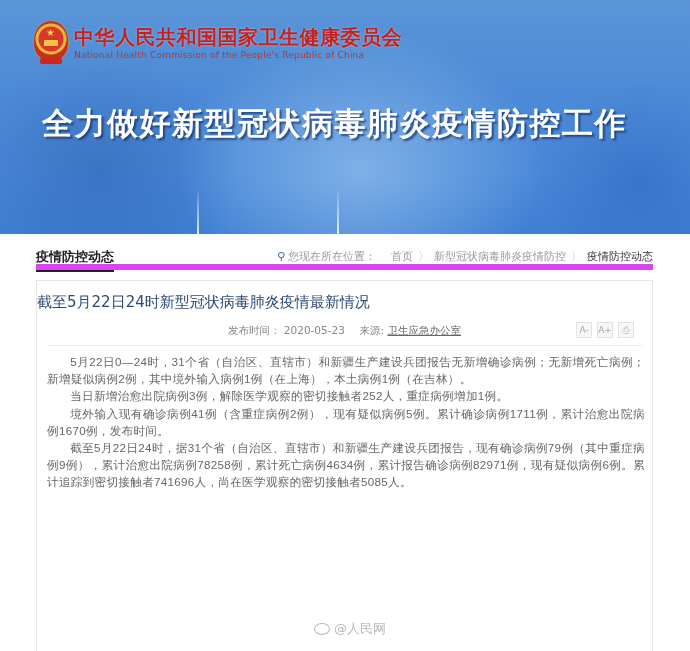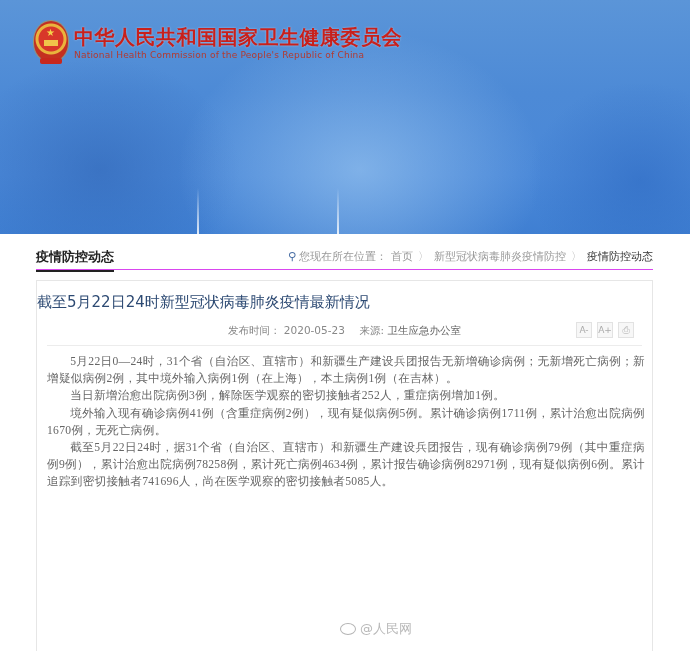--- a/index.html
+++ b/index.html
@@ -37,21 +37,21 @@
     .org-name-en {
       position: absolute; left: 74px; top: 50px;
       font-size: 9px; color: #b33a30; white-space: nowrap; letter-spacing: 0.2px; text-align: right;
     }
     .slogan {
       position: absolute; left: 42px; top: 103px;
       font-size: 31px; font-weight: bold; color: #ffffff; letter-spacing: 1.5px; white-space: nowrap;
       text-shadow: 2px 2px 2px rgba(20,50,110,0.75);
     }
 
-    .section-bar { position: absolute; left: 36px; top: 244px; width: 617px; height: 26px; border-bottom: 1px solid #d946ef; }
+    .section-bar { position: absolute; left: 36px; top: 244px; width: 617px; height: 26px; border-bottom: 6px solid #d946ef; }
     .section-title {
       position: absolute; left: 0; top: 4px; font-size: 13px; font-weight: bold; color: #222;
       padding-bottom: 4px; border-bottom: 2px solid #222; white-space: nowrap;
     }
     .breadcrumb { position: absolute; right: 0; top: 5px; font-size: 11px; color: #999; white-space: nowrap; display: flex; align-items: center; }
     .breadcrumb .pin { color: #4a6fa5; font-size: 11px; margin-right: 3px; }
     .breadcrumb .sep { margin: 0 5px; color: #bbb; }
     .breadcrumb .current { color: #333; }
     .breadcrumb .crumb { color: #999; }
 
@@ -60,38 +60,38 @@
       border: 1px solid #e6e6e6; border-bottom: none; background: #fff;
     }
     .article-title {
       position: absolute; left: 0; width: 100%; top: 12px; text-align: left;
       font-size: 15px; color: #2d4a73; white-space: nowrap;
     }
     .meta {
       position: absolute; left: 0; width: 100%; top: 43px; text-align: center;
       font-size: 10.5px; color: #888; white-space: nowrap;
     }
-    .meta .src-link { color: #666; }
+    .meta .src-link { color: #666; text-decoration: underline; }
     .meta .gap { display: inline-block; width: 8px; }
     .font-tools { position: absolute; right: 18px; top: 41px; display: flex; gap: 5px; }
     .font-tools .tool {
       width: 16px; height: 16px; border: 1px solid #e2e2e2; background: #f7f7f7;
       font-size: 9px; color: #aaa; text-align: center; line-height: 14px;
     }
     .meta-divider { position: absolute; left: 10px; right: 10px; top: 64px; height: 1px; background: #ececec; }
 
     .body-text {
       position: absolute; left: 10px; top: 72px; width: 598px;
-      font-family: Liberation Serif, serif;
+      font-family: Liberation Sans, sans-serif;
       font-size: 11.6px; line-height: 17.2px; color: #666; letter-spacing: 0.3px;
     }
     .body-text p { text-indent: 2em; text-align: justify; }
 
     .watermark {
-      position: absolute; left: 340px; top: 620px;
+      position: absolute; left: 314px; top: 620px;
       font-size: 13px; color: rgba(160,160,160,0.75); white-space: nowrap;
       display: flex; align-items: center; gap: 4px;
     }
     .watermark .weibo {
       display: inline-block; width: 16px; height: 12px; border: 1.5px solid rgba(160,160,160,0.8);
       border-radius: 50%;
     }
   </style>
 </head>
 <body>
@@ -99,28 +99,29 @@
 <div class="banner">
   <div class="ray r1"></div>
   <div class="ray r2"></div>
   <div class="emblem">
     <span class="star">★</span>
     <span class="gate"></span>
     <span class="ribbon"></span>
   </div>
   <div class="org-name">中华人民共和国国家卫生健康委员会</div>
   <div class="org-name-en">National Health Commission of the People's Republic of China</div>
+  <div class="slogan">全力做好新型冠状病毒肺炎疫情防控工作</div>
 </div>
 
 <div class="section-bar">
   <div class="section-title">疫情防控动态</div>
   <div class="breadcrumb">
     <span class="pin">⚲</span>
     <span>您现在所在位置：</span>
-    <span class="crumb" style="margin-left:4px">首页</span>
+    <span class="crumb" style="margin-left:15px">首页</span>
     <span class="sep">〉</span>
     <span class="crumb">新型冠状病毒肺炎疫情防控</span>
     <span class="sep">〉</span>
     <span class="current">疫情防控动态</span>
   </div>
 </div>
 
 <div class="article">
   <div class="article-title">截至5月22日24时新型冠状病毒肺炎疫情最新情况</div>
   <div class="meta">
@@ -133,21 +134,21 @@
   <div class="font-tools">
     <div class="tool">A-</div>
     <div class="tool">A+</div>
     <div class="tool">⎙</div>
   </div>
   <div class="meta-divider"></div>
 
   <div class="body-text">
     <p>5月22日0—24时，31个省（自治区、直辖市）和新疆生产建设兵团报告无新增确诊病例；无新增死亡病例；新增疑似病例2例，其中境外输入病例1例（在上海），本土病例1例（在吉林）。</p>
     <p>当日新增治愈出院病例3例，解除医学观察的密切接触者252人，重症病例增加1例。</p>
-    <p>境外输入现有确诊病例41例（含重症病例2例），现有疑似病例5例。累计确诊病例1711例，累计治愈出院病例1670例，无死亡病例。</p>
+    <p>境外输入现有确诊病例41例（含重症病例2例），现有疑似病例5例。累计确诊病例1711例，累计治愈出院病例1670例，发布时间。</p>
     <p>截至5月22日24时，据31个省（自治区、直辖市）和新疆生产建设兵团报告，现有确诊病例79例（其中重症病例9例），累计治愈出院病例78258例，累计死亡病例4634例，累计报告确诊病例82971例，现有疑似病例6例。累计追踪到密切接触者741696人，尚在医学观察的密切接触者5085人。</p>
   </div>
 </div>
 
 <div class="watermark">
   <span class="weibo"></span>
   <span>@人民网</span>
 </div>
 
 </body></html>

